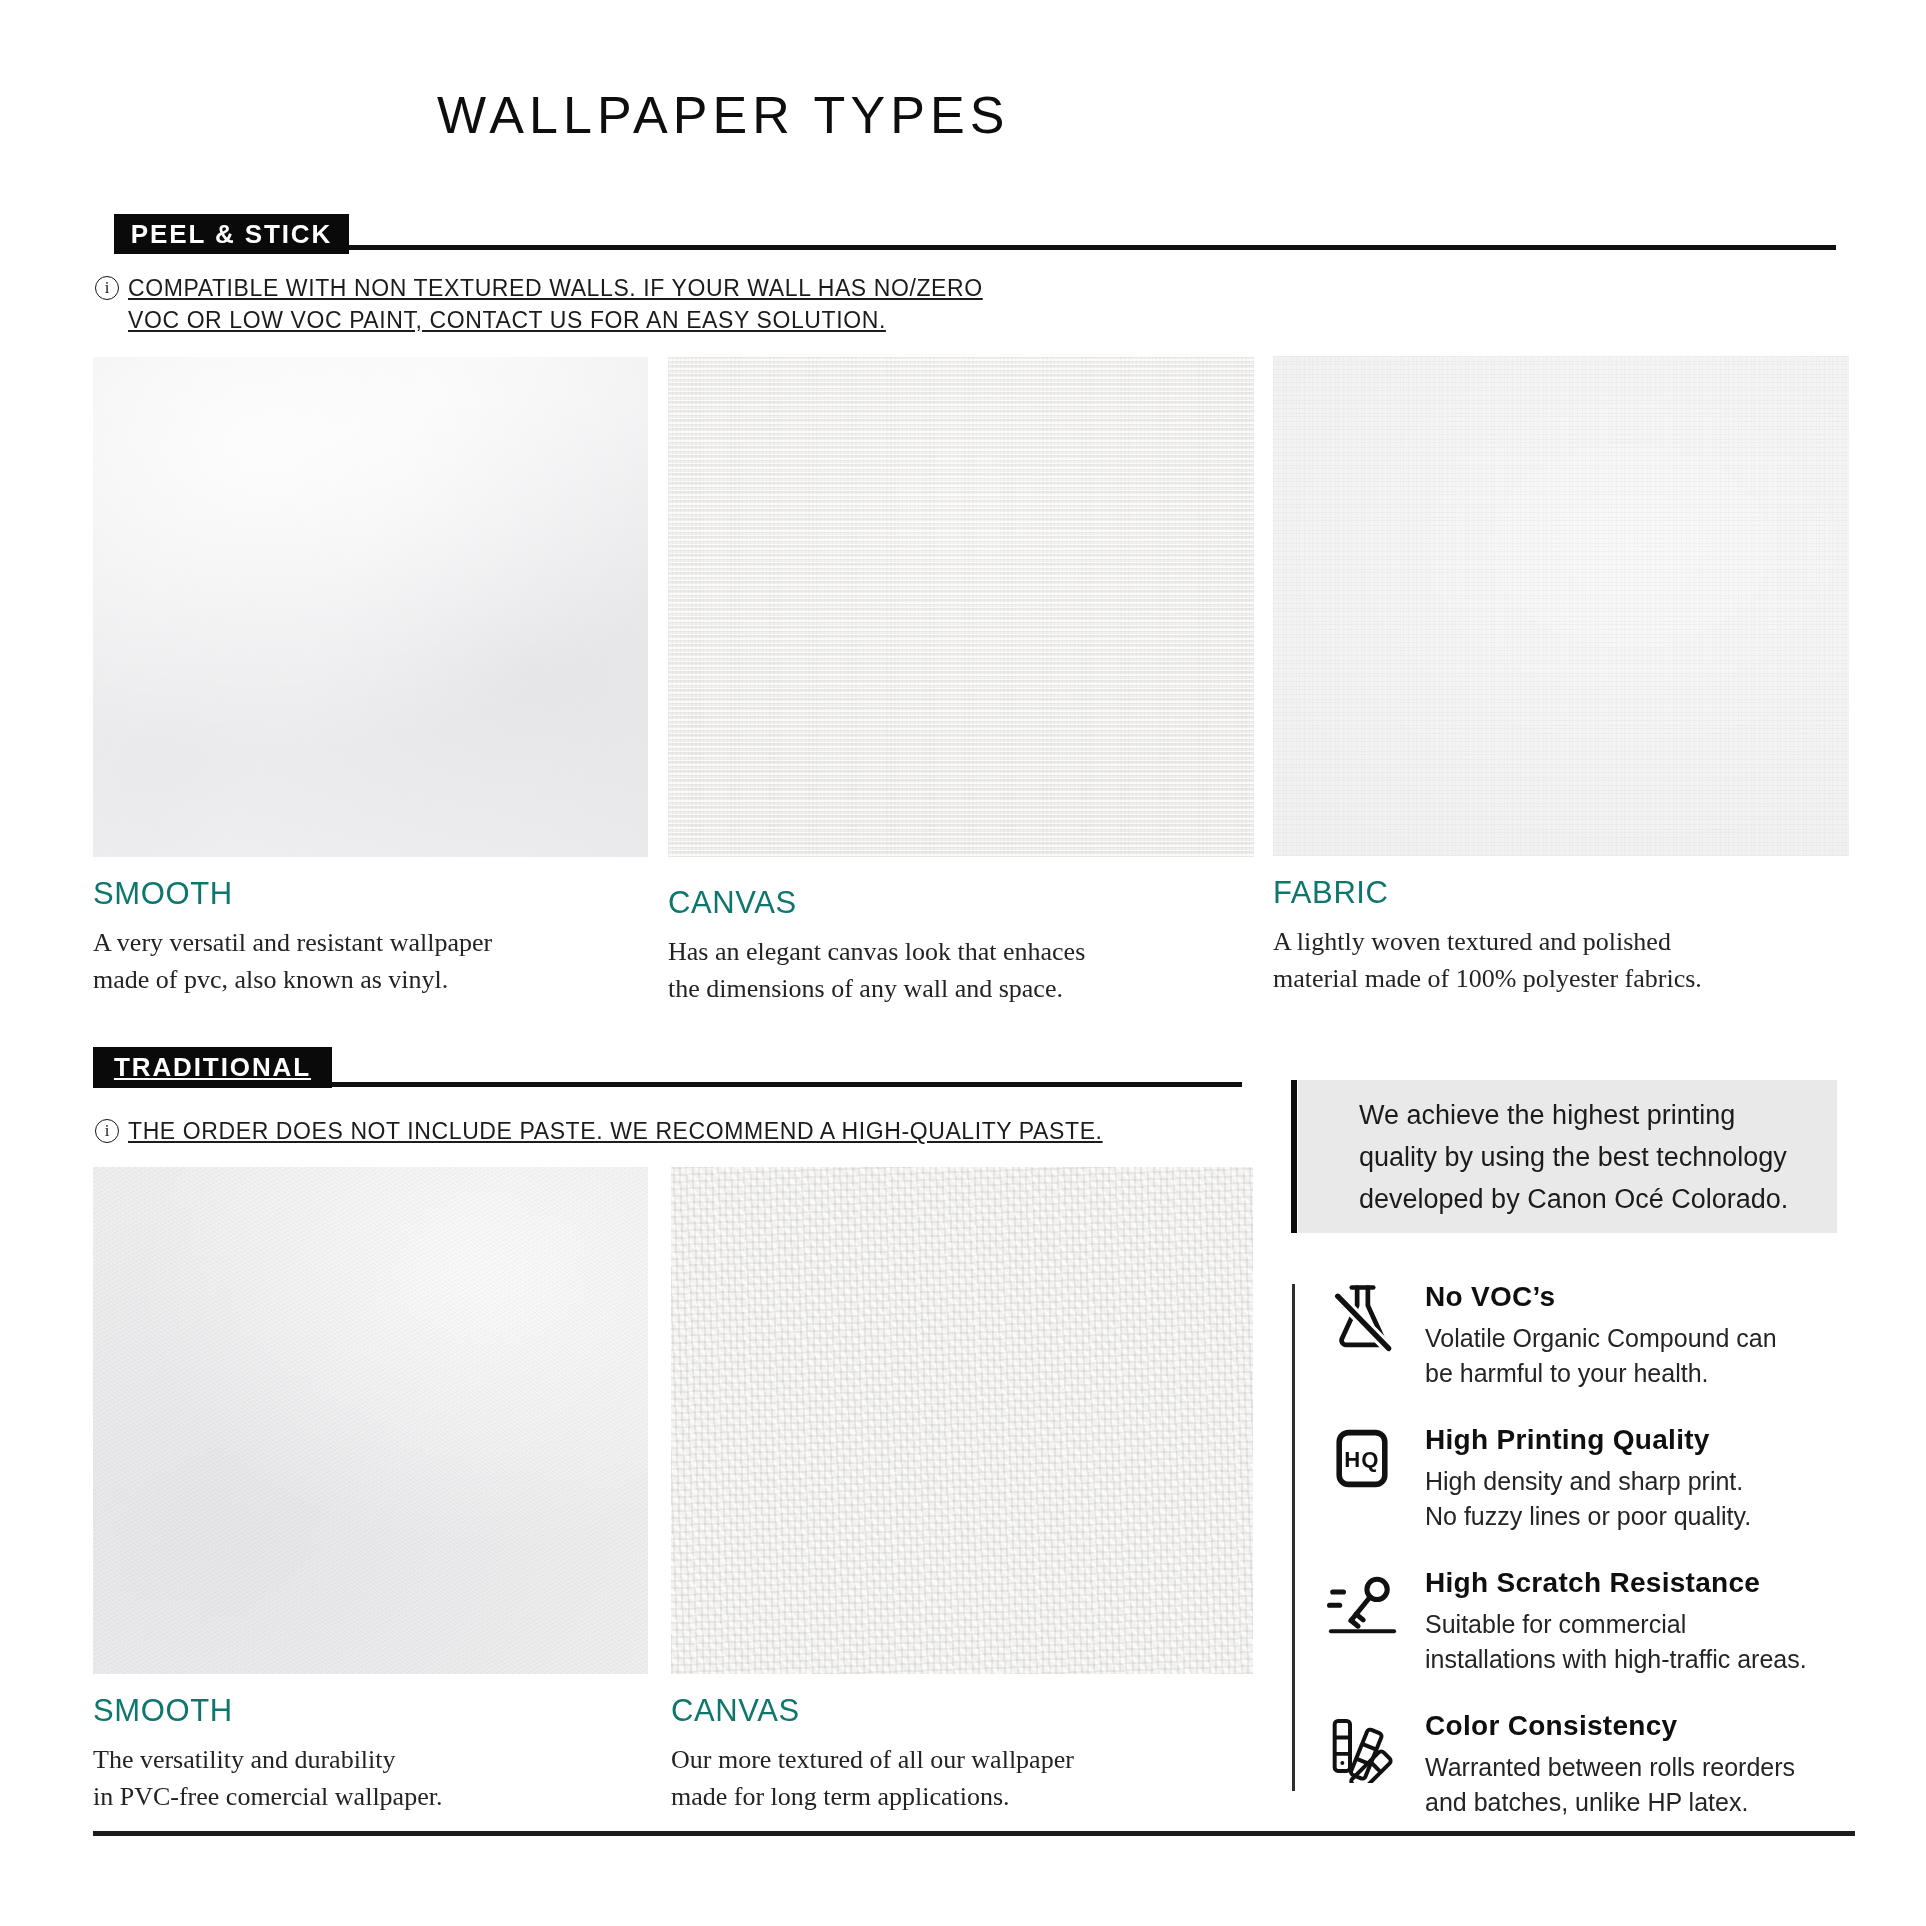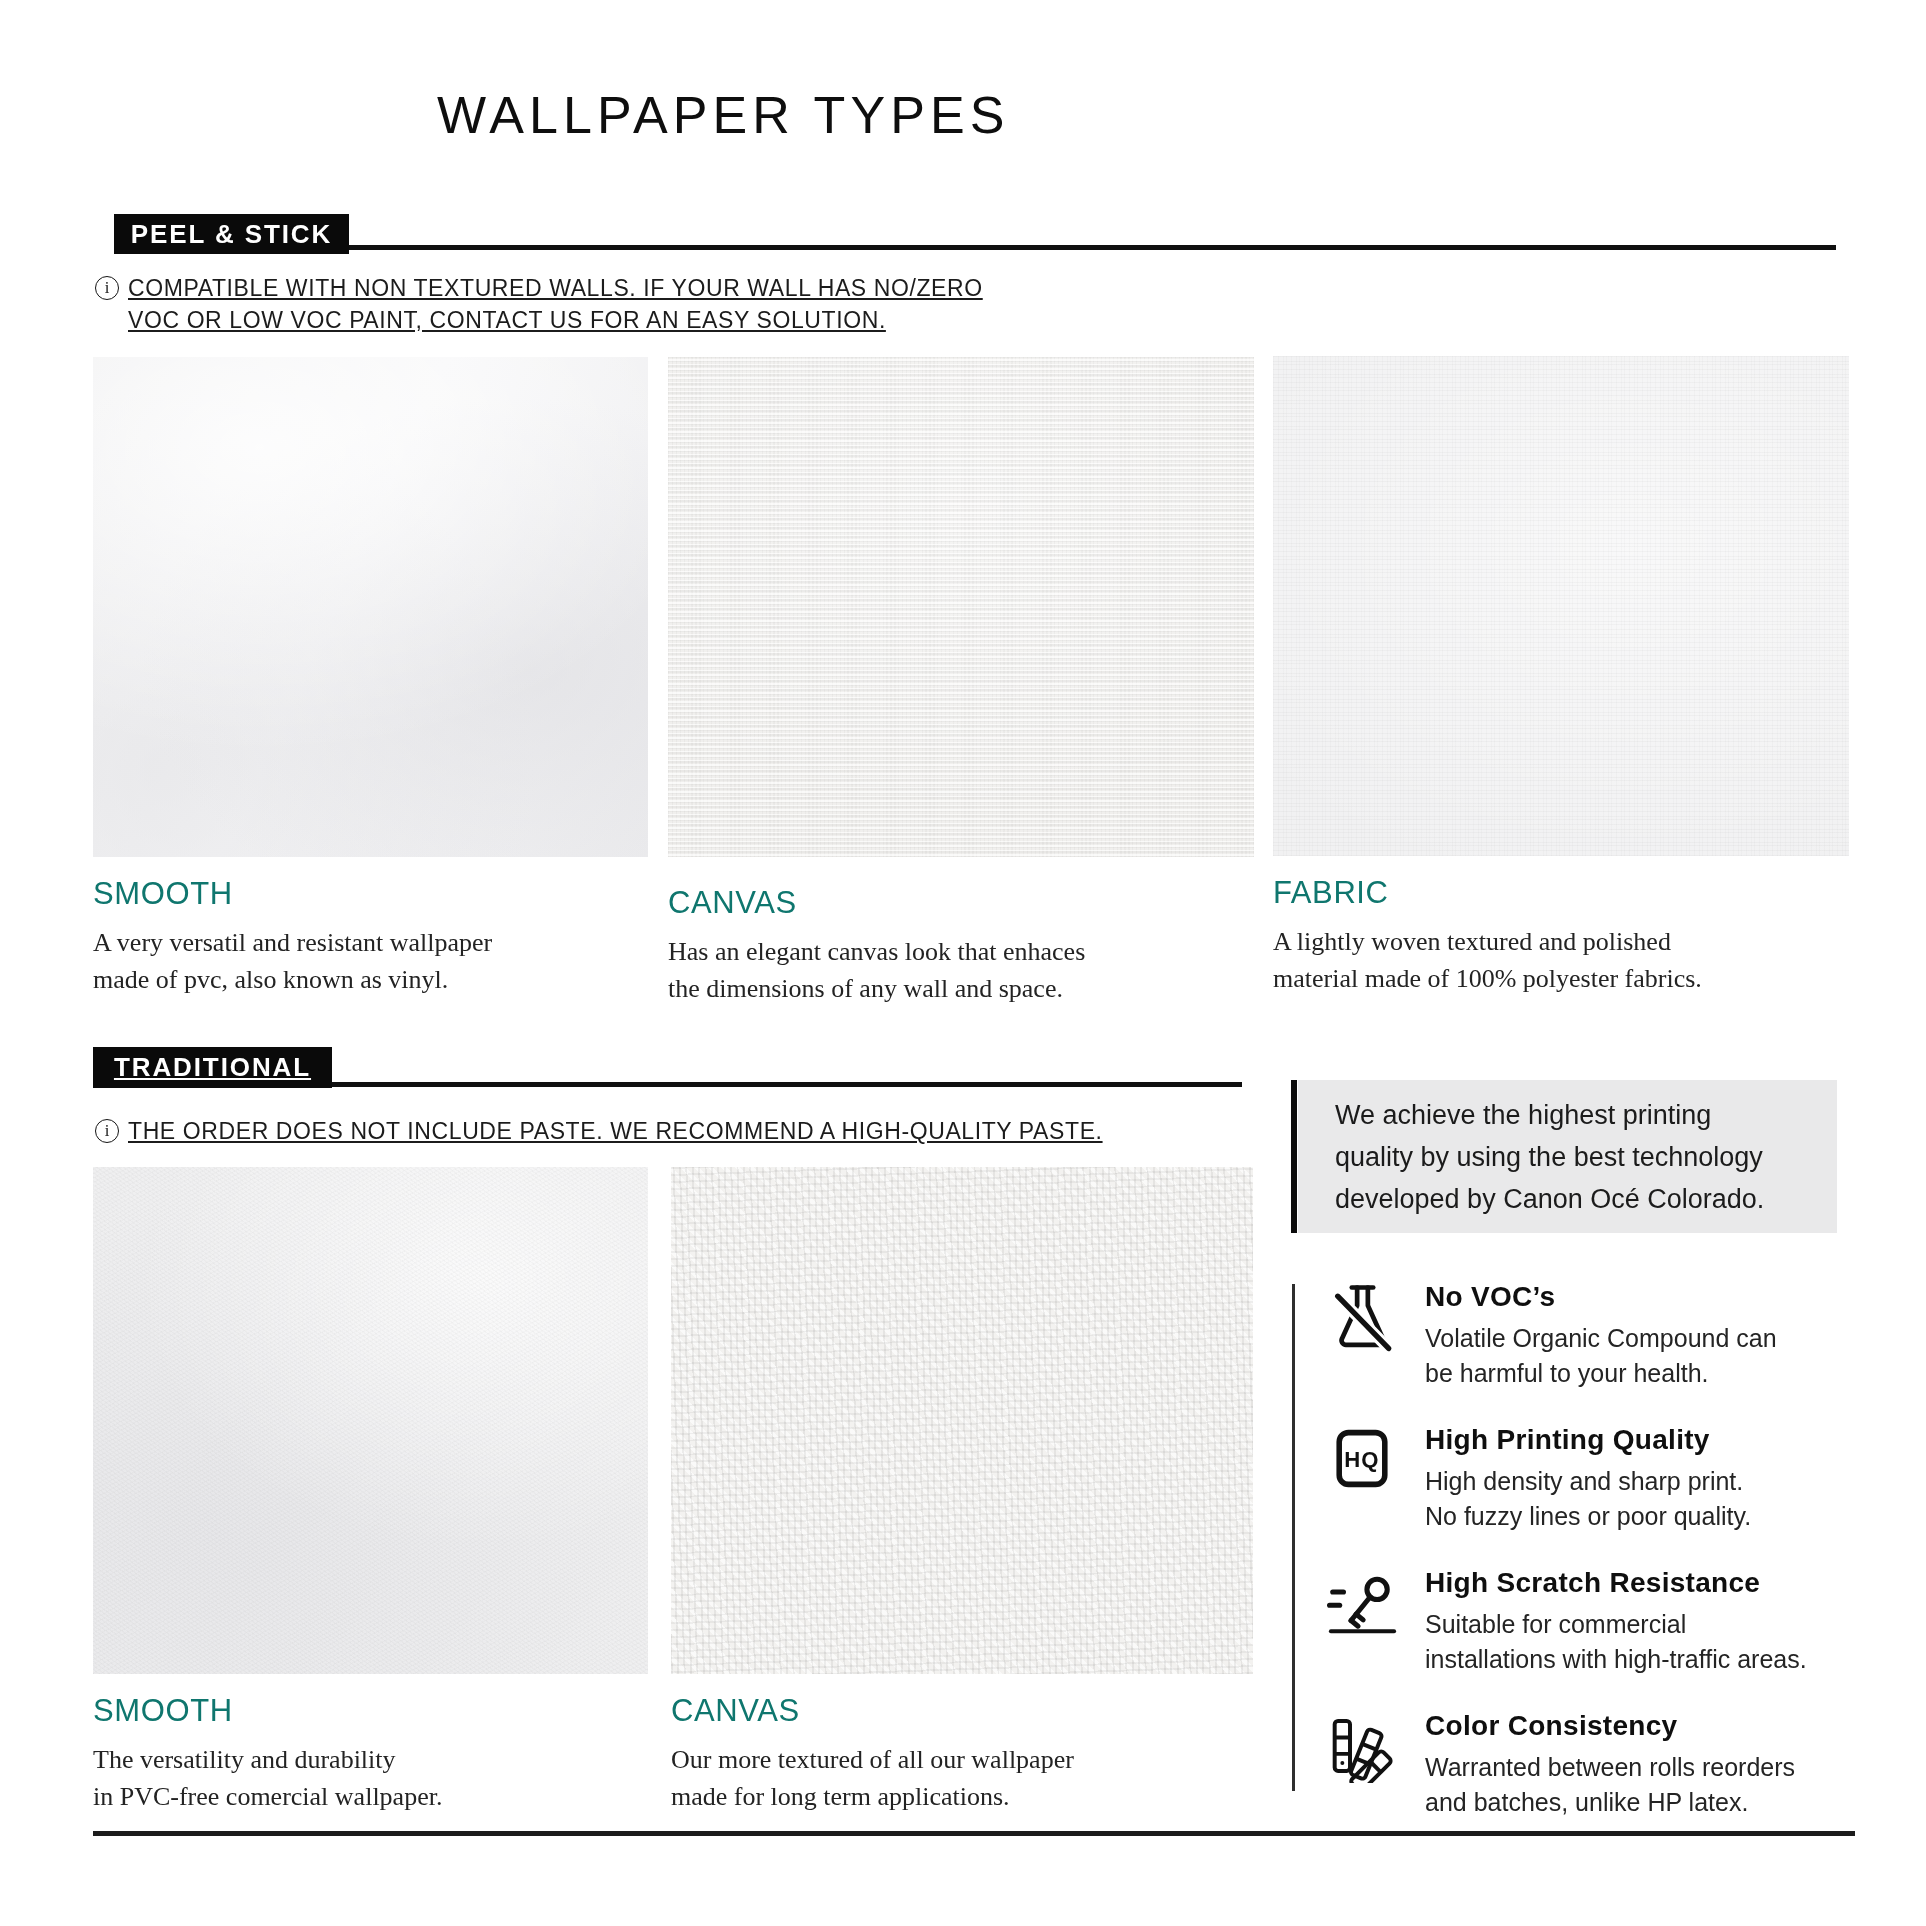--- a/index.html
+++ b/index.html
@@ -86,21 +86,21 @@
       repeating-linear-gradient(-2deg, rgba(0,0,0,.05) 0 1.9px, transparent 1.9px 7px),
       repeating-linear-gradient(45deg, rgba(255,255,255,.6) 0 3.9px, transparent 3.9px 9.6px);
   }
   
   .quality-bar{position:absolute;left:1291px;top:1080px;width:6.4px;height:153px;background:#0c0c0c;}
   .quality-box{
     position:absolute;left:1298px;top:1080px;width:539px;height:153px;background:#e9e9ea;
     display:flex;align-items:center;box-sizing:border-box;padding-left:37px;
   }
   .quality-text{font-size:27px;line-height:42px;color:#1b1b1b;}
-  .quality-text span{display:block;}
+  .quality-text span{display:block;margin-left:24px;}
   .v-divider{position:absolute;left:1292px;top:1284px;width:2.6px;height:507px;background:#2e2e2e;}
   .features{position:absolute;left:1326px;top:1280px;width:523px;display:flex;flex-direction:column;gap:32px;}
   .feature{display:flex;gap:27px;}
   .ficon{flex:0 0 72px;display:flex;justify-content:center;align-items:flex-start;padding-top:1.3px;}
   .ftitle{font-weight:700;font-size:28px;letter-spacing:0.3px;color:#0f0f0f;margin:1.3px 0 7.7px 0;}
   .fdesc{font-size:25px;line-height:35px;color:#242424;}
   .fdesc span{display:block;}
 </style>
 </head>
 <body>

